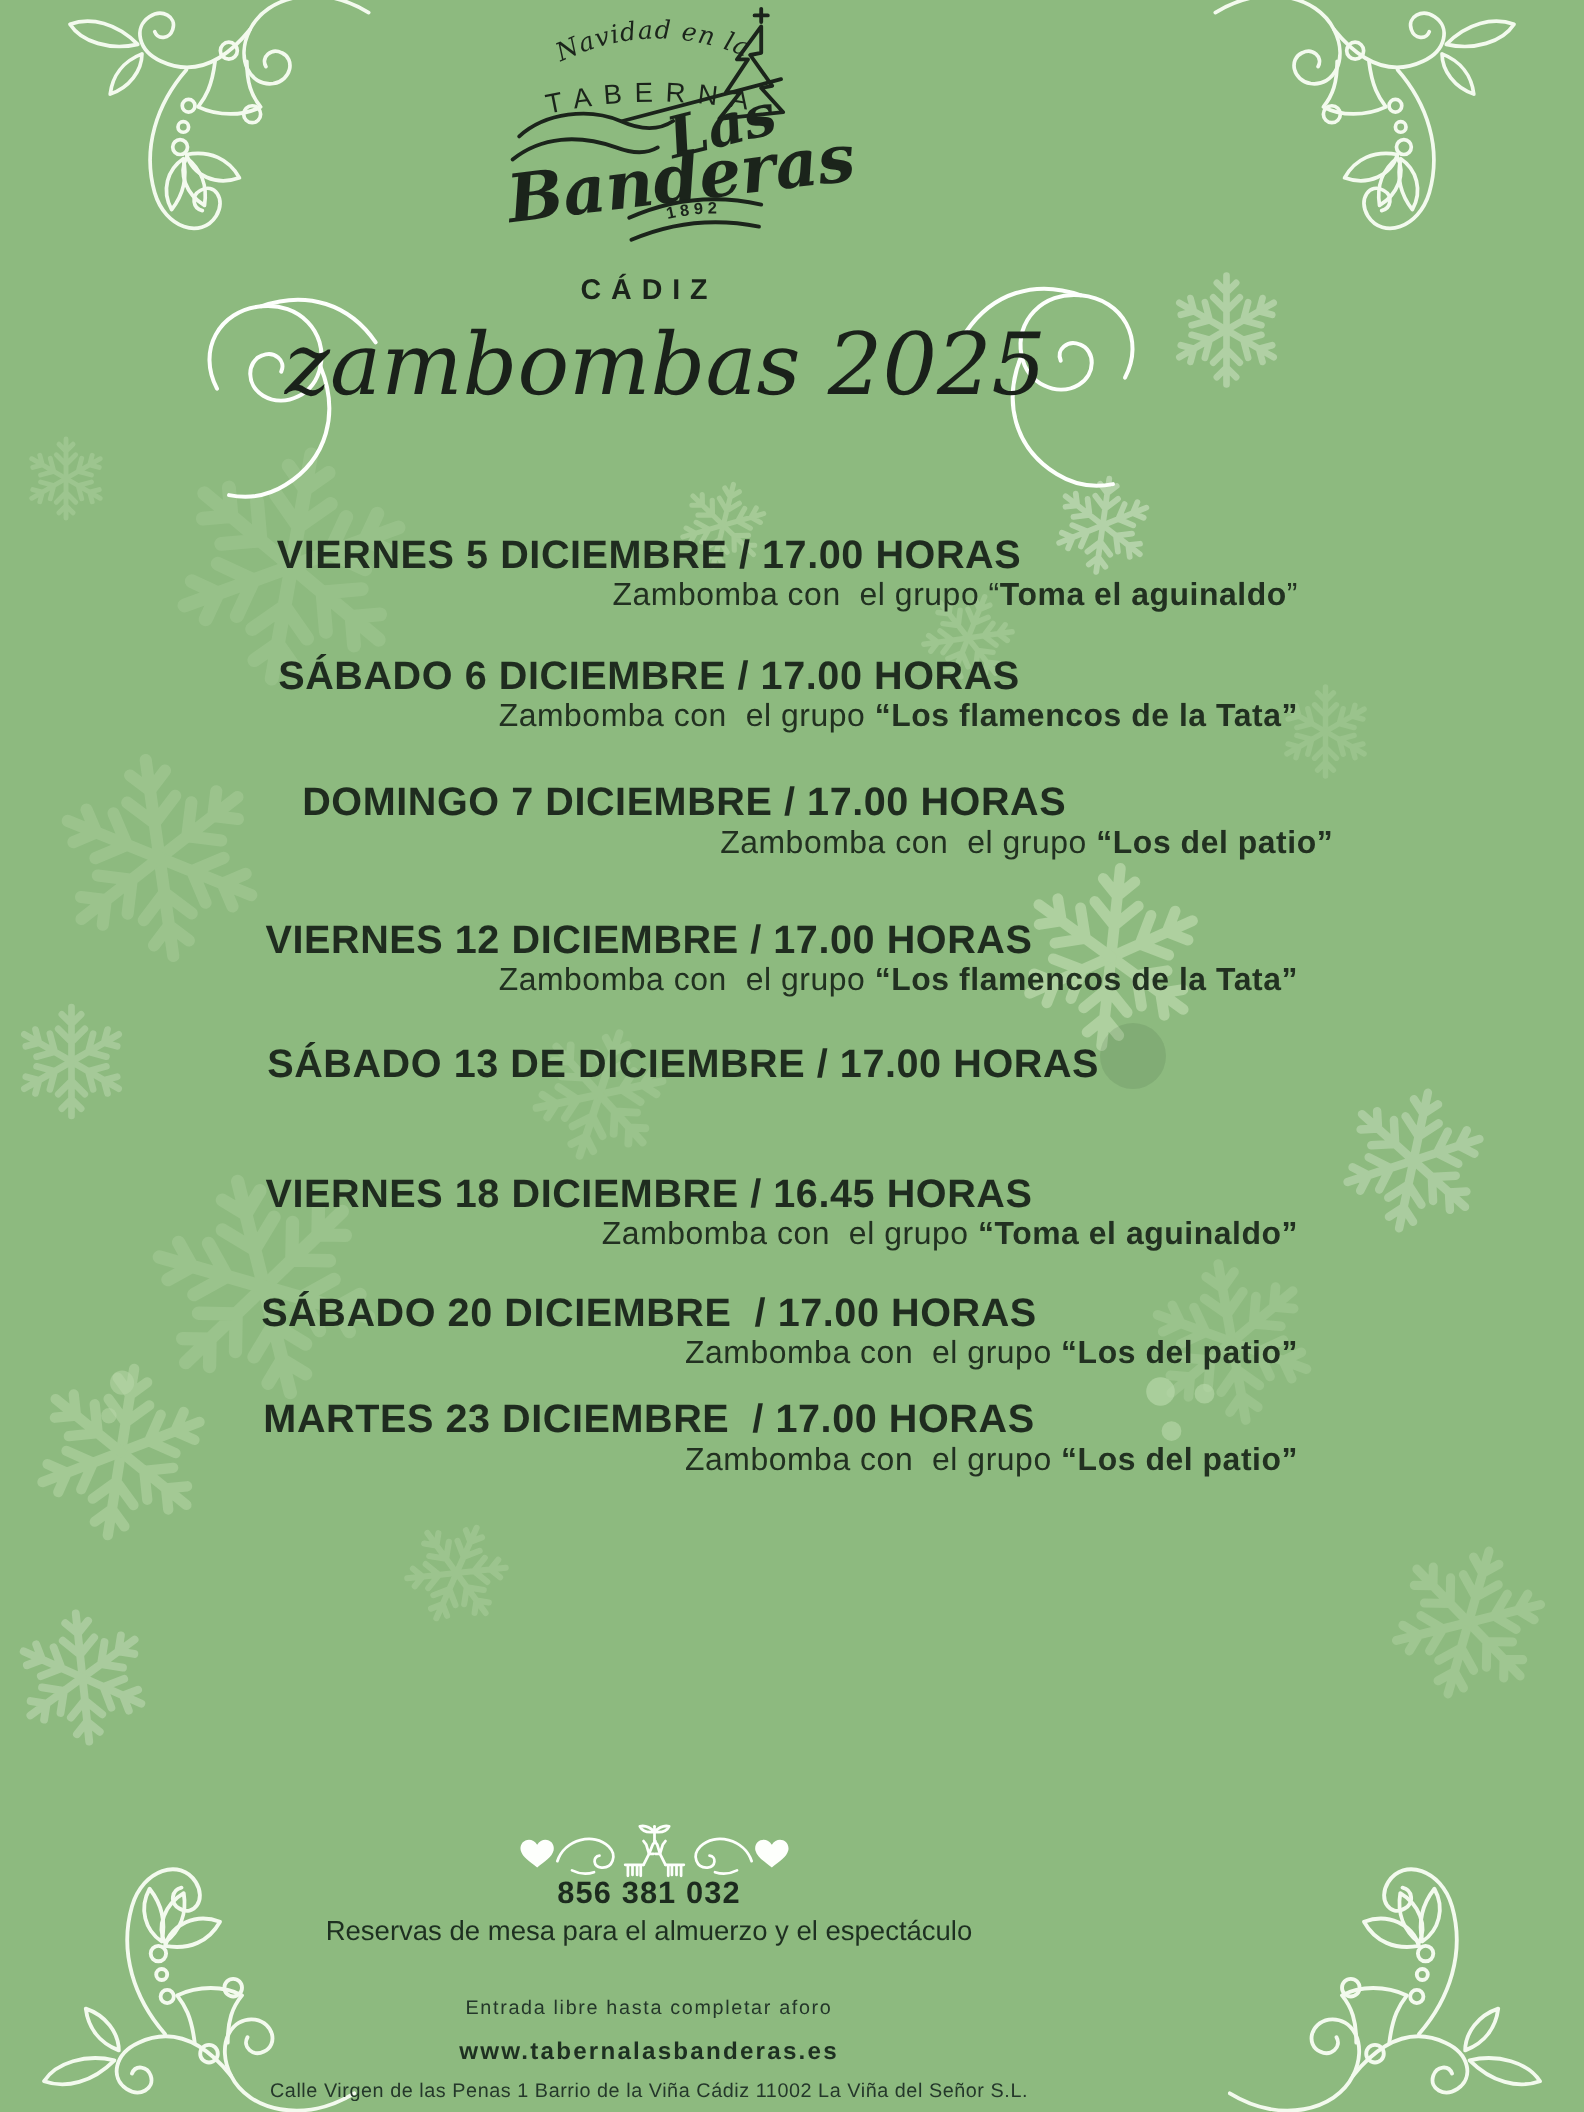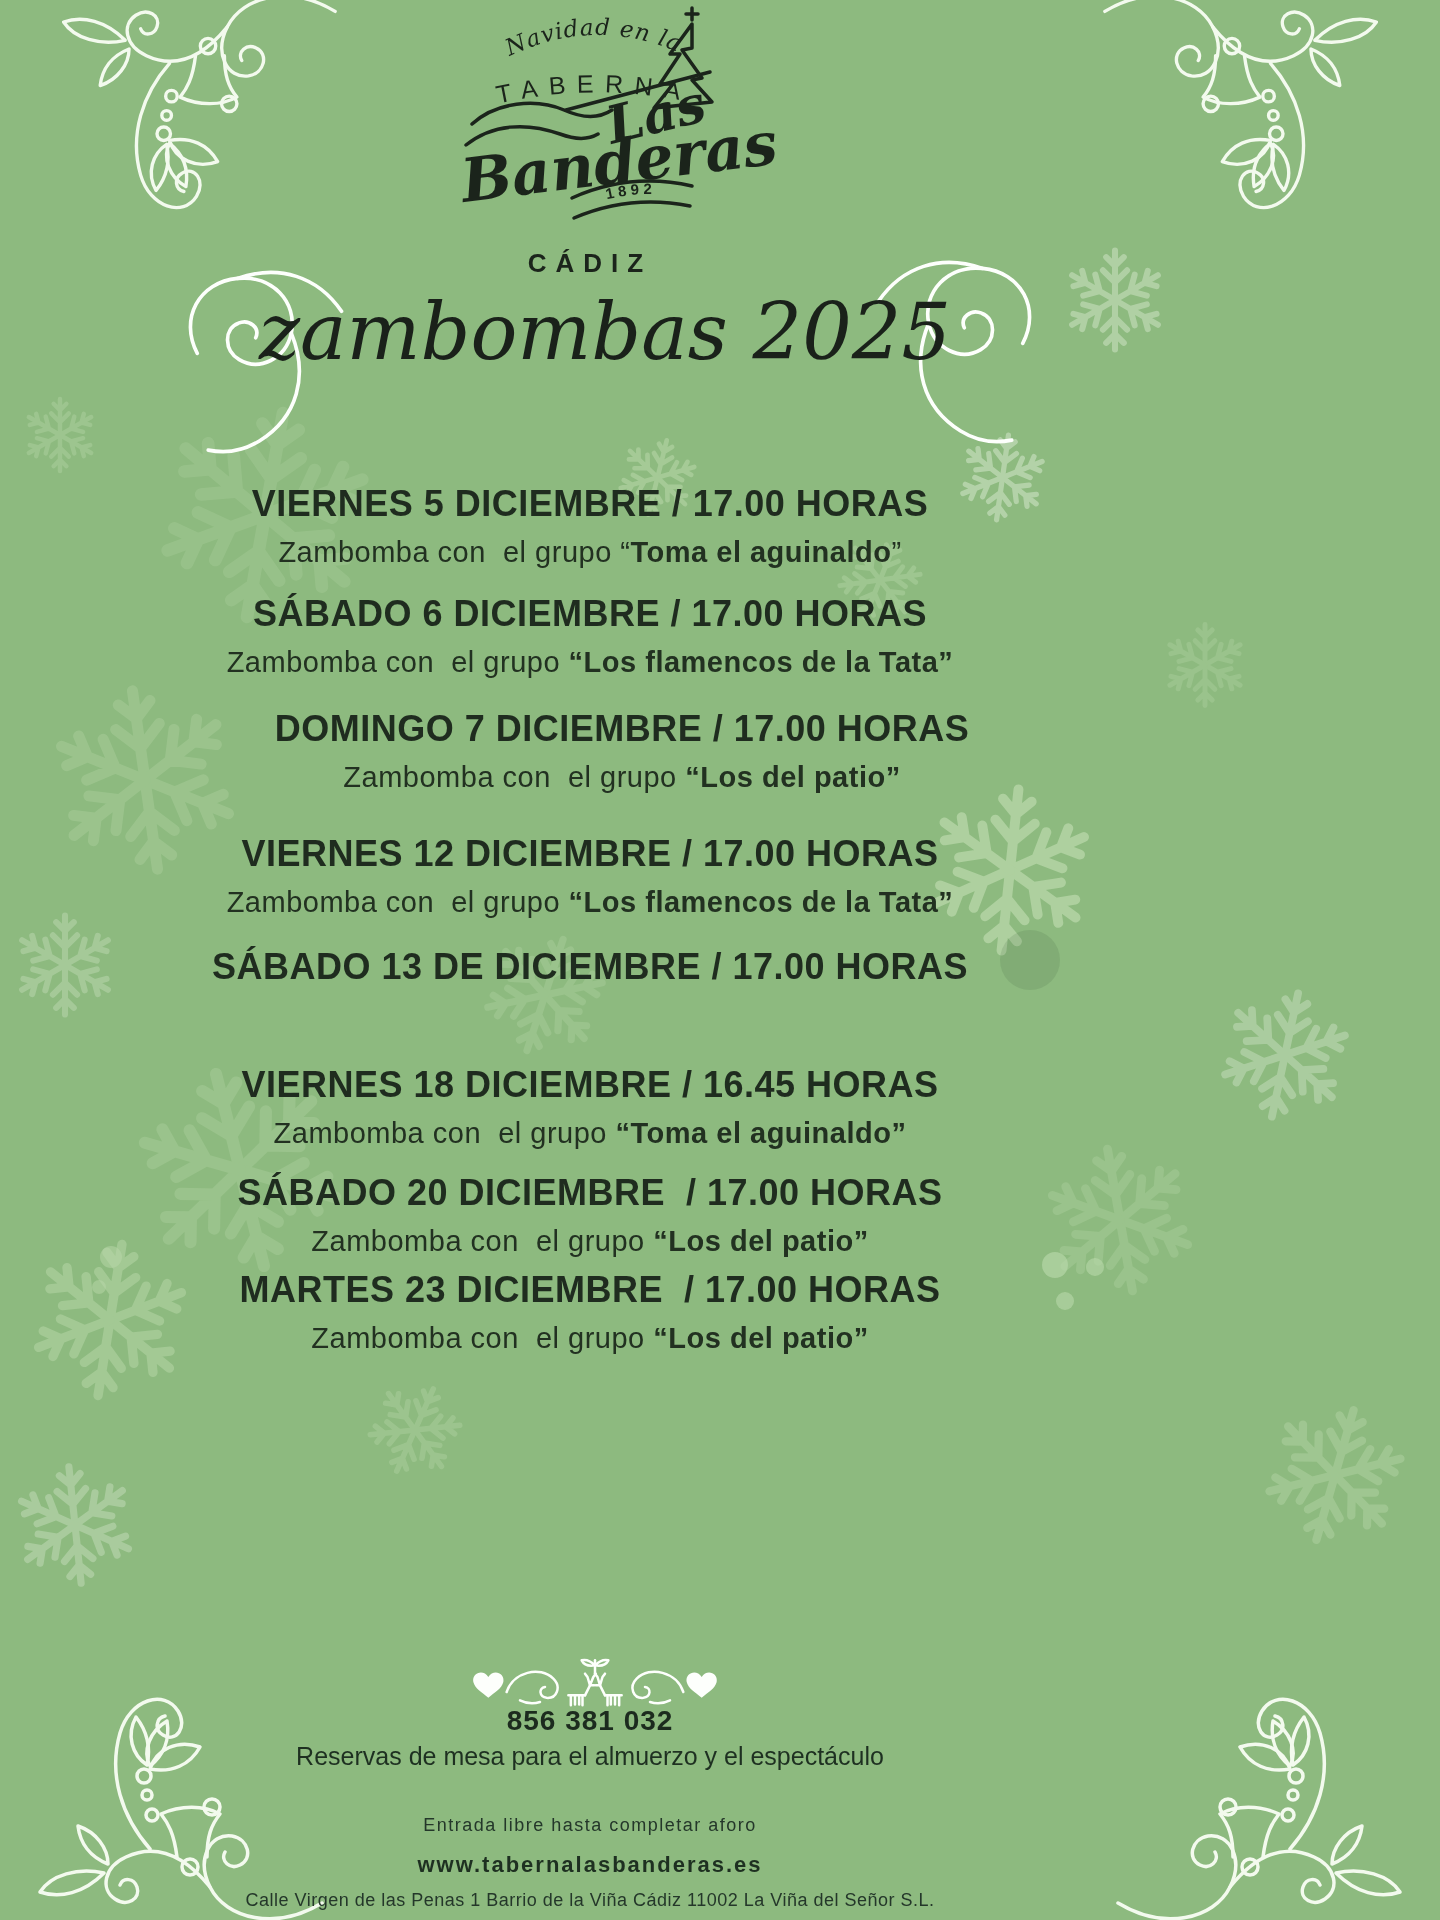--- a/index.html
+++ b/index.html
@@ -17,21 +17,21 @@
   .lg-year{font:700 15px "Liberation Sans",sans-serif;fill:#1b241b;letter-spacing:4px;}
   .lg-las{font:italic 700 52px "DejaVu Serif",serif;fill:#1b241b;}
   .lg-band{font:italic 700 60px "DejaVu Serif",serif;fill:#1b241b;}
   .lg-line{fill:none;stroke:#1b241b;stroke-width:3.5;stroke-linecap:round;stroke-linejoin:round;}
   .logo-city{top:248px;font-size:26px;font-weight:700;letter-spacing:9px;color:#1b241b;}
   
   .title{top:272px;font:italic 78px "DejaVu Serif",serif;color:#1a211a;}
   .swirl{position:absolute;pointer-events:none;}
   
   .event-header{font-weight:700;font-size:36px;letter-spacing:.5px;white-space:pre;color:#1f2c1f;}
-  .event-detail{margin-top:11px;font-size:29px;letter-spacing:.5px;white-space:pre;color:#223121;}
+  .event-detail{font-size:29px;letter-spacing:.5px;white-space:pre;color:#223121;text-align:right;}
   .event-detail b{font-weight:700;}
   
   .res{top:1742px;font-size:25px;color:#1e3021;}
   .phone{top:1705px;font-size:28px;font-weight:700;letter-spacing:1px;color:#1c2b1e;}
   .note{top:1815px;font-size:18px;letter-spacing:1.5px;color:#24372a;}
   .web{top:1852px;font-size:22px;font-weight:700;letter-spacing:2px;color:#1e3021;}
   .addr{top:1890px;font-size:18px;letter-spacing:.5px;color:#24372a;}
   .divider{position:absolute;left:470px;top:1650px;pointer-events:none;}
 </style>
 </head>
@@ -210,21 +210,21 @@
     <div class="event-detail"><span>Zambomba con  el grupo </span><b>“Los flamencos de la Tata”</b><span></span></div>
   </div>
   <div class="line" style="top:708px;padding-left:32px;">
     <div class="event-header">DOMINGO 7 DICIEMBRE / 17.00 HORAS</div>
     <div class="event-detail"><span>Zambomba con  el grupo </span><b>“Los del patio”</b><span></span></div>
   </div>
   <div class="line" style="top:833px;">
     <div class="event-header">VIERNES 12 DICIEMBRE / 17.00 HORAS</div>
     <div class="event-detail"><span>Zambomba con  el grupo </span><b>“Los flamencos de la Tata”</b><span></span></div>
   </div>
-  <div class="line" style="top:946px;">
+  <div class="line" style="top:946px;padding-left:31px;">
     <div class="event-header">SÁBADO 13 DE DICIEMBRE / 17.00 HORAS</div>
   </div>
   <div class="line" style="top:1064px;">
     <div class="event-header">VIERNES 18 DICIEMBRE / 16.45 HORAS</div>
     <div class="event-detail"><span>Zambomba con  el grupo </span><b>“Toma el aguinaldo”</b><span></span></div>
   </div>
   <div class="line" style="top:1172px;">
     <div class="event-header">SÁBADO 20 DICIEMBRE  / 17.00 HORAS</div>
     <div class="event-detail"><span>Zambomba con  el grupo </span><b>“Los del patio”</b><span></span></div>
   </div>

